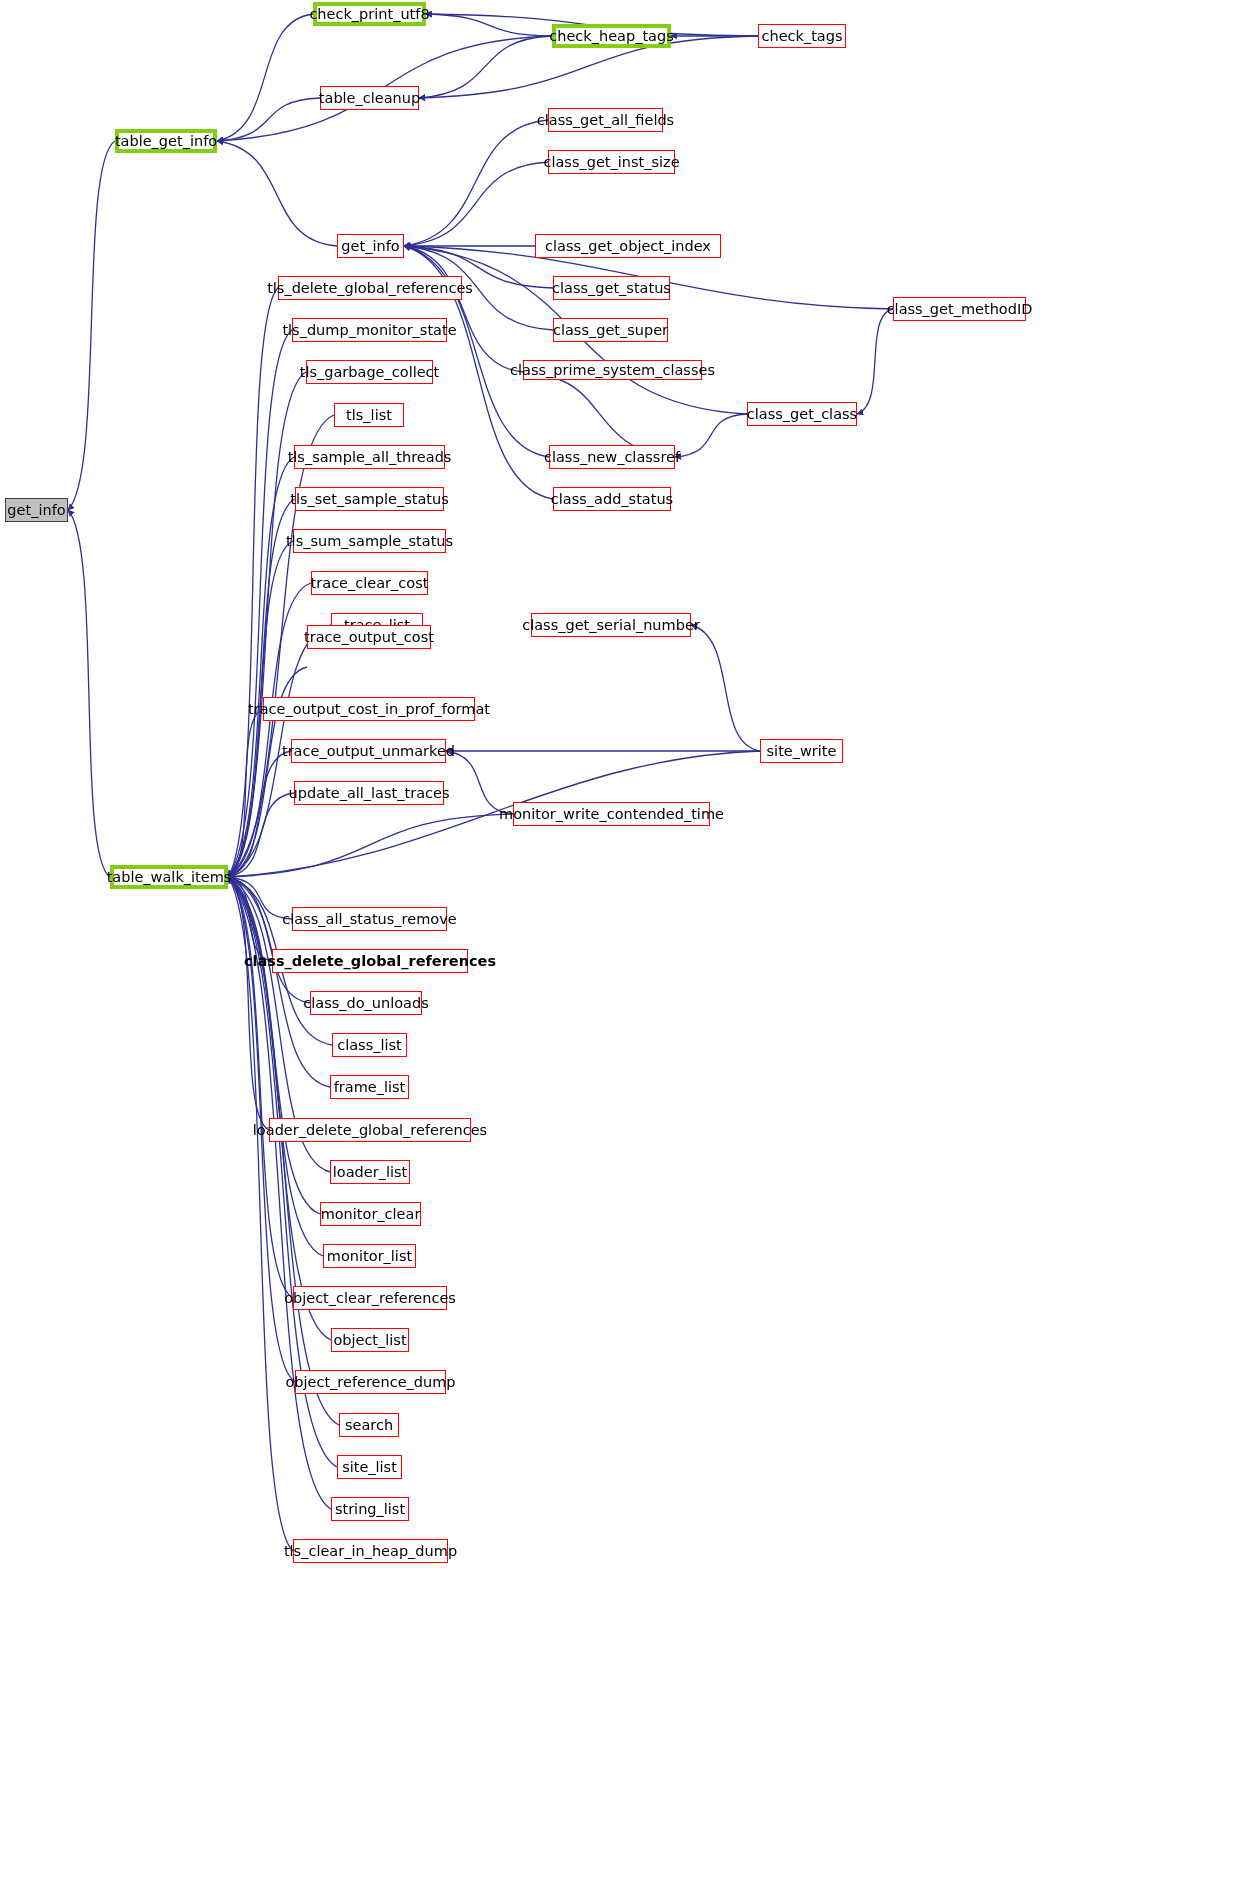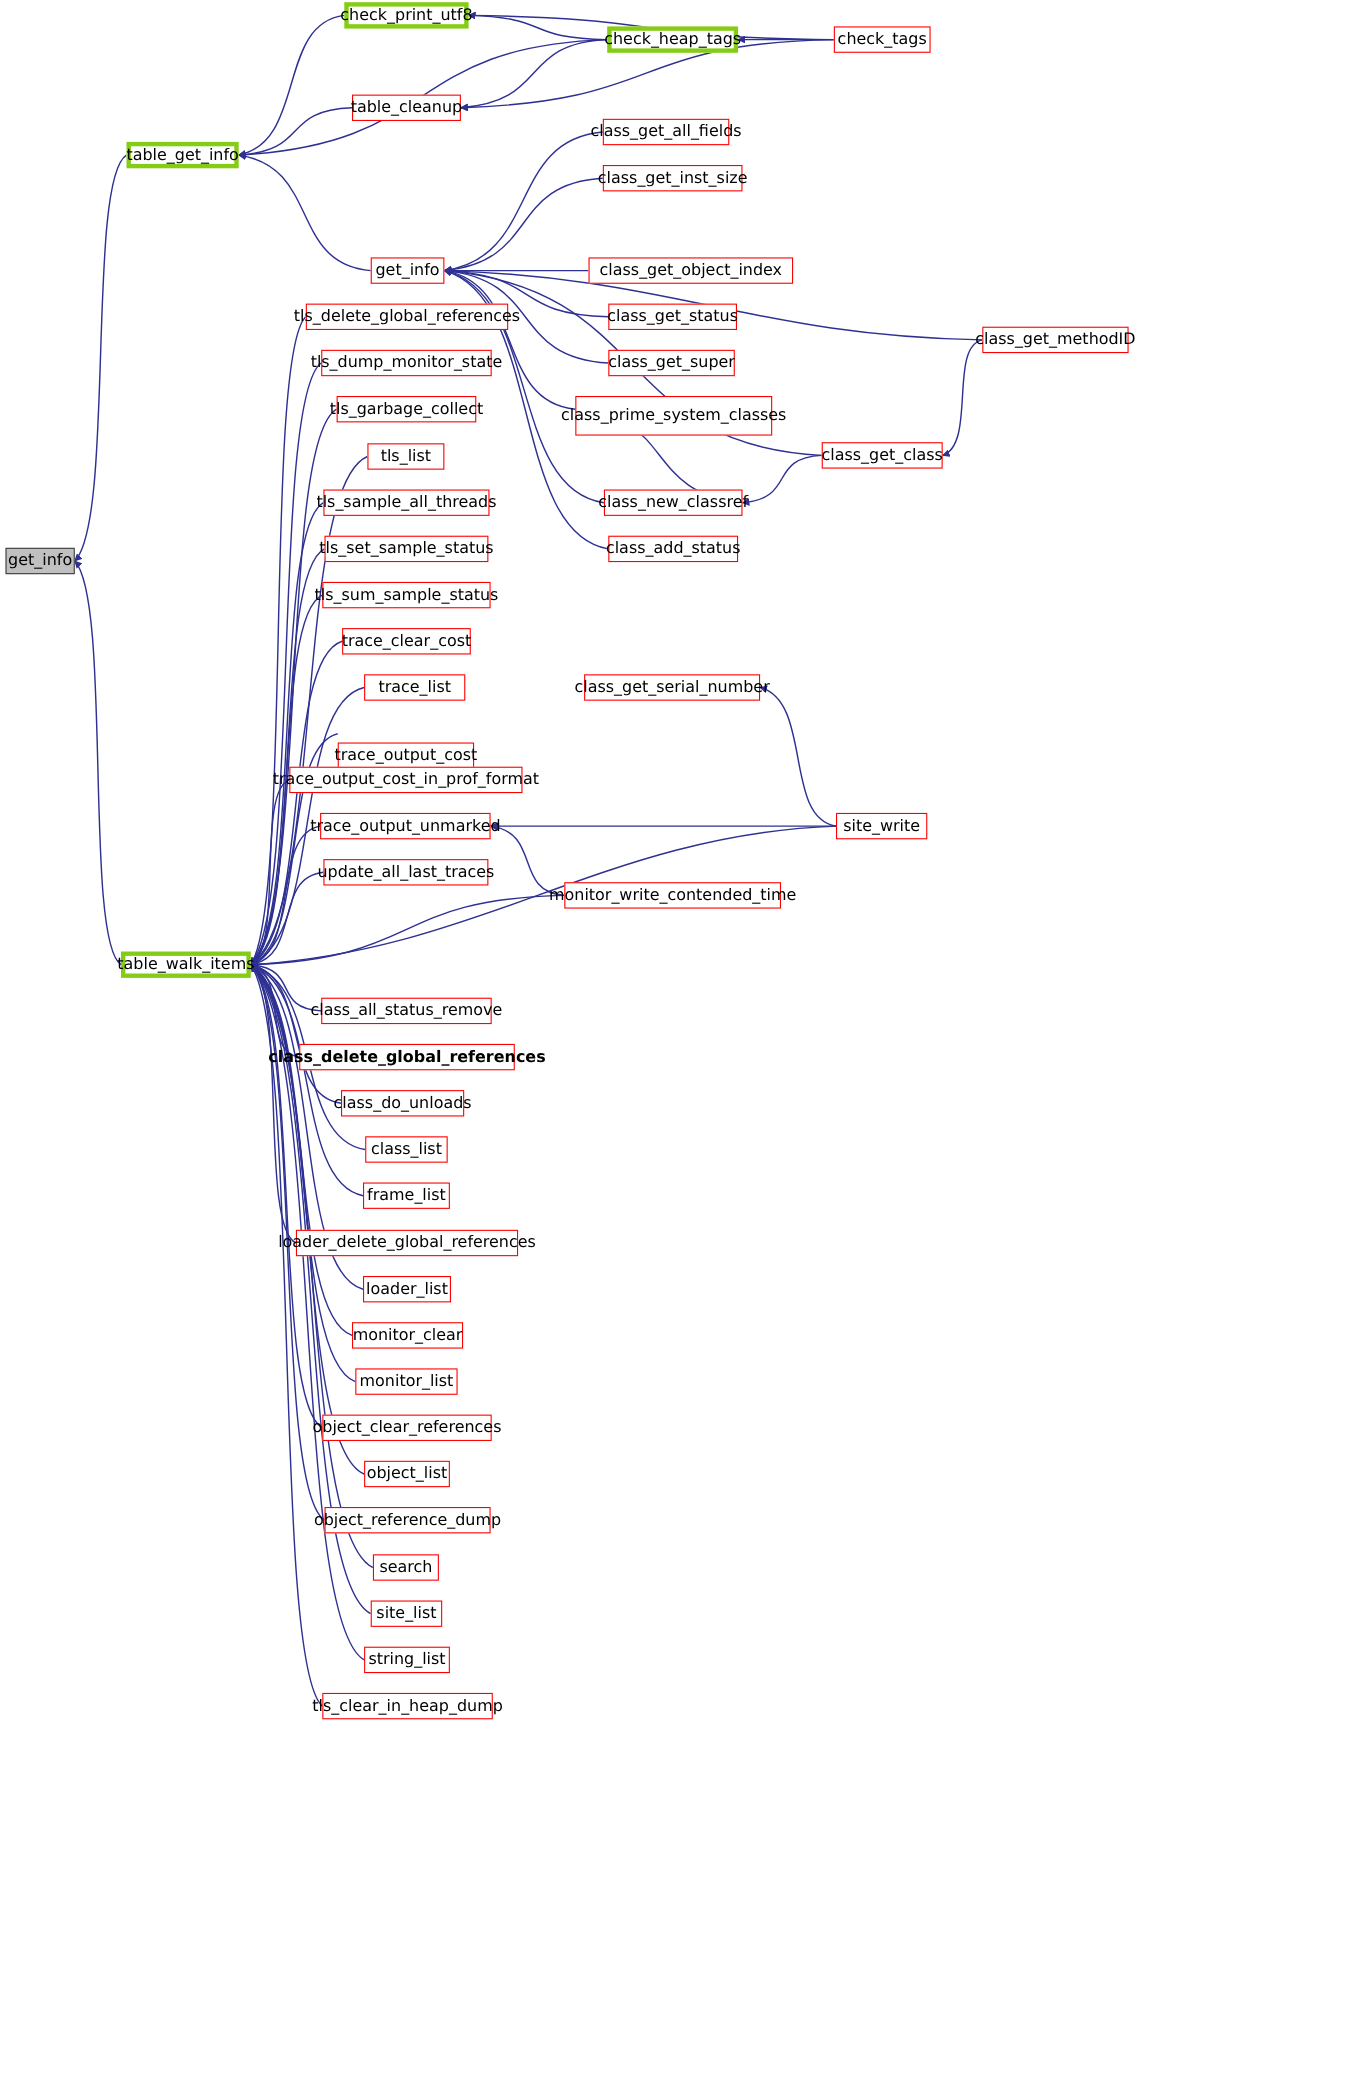--- a/index.html
+++ b/index.html
@@ -113,21 +113,21 @@
       </div>
       <div class="node red" style="left: 535px; top: 234px; width: 186px; height: 24px;">
         <span>class_get_object_index</span>
       </div>
       <div class="node red" style="left: 553px; top: 276px; width: 117px; height: 24px;">
         <span>class_get_status</span>
       </div>
       <div class="node red" style="left: 553px; top: 318px; width: 115px; height: 24px; justify-content: center;">
         <span>class_get_super</span>
       </div>
-      <div class="node red" style="left: 523px; top: 360px; width: 179px; height: 36px;">
+      <div class="node red" style="left: 523px; top: 360px; width: 179px; height: 20px;">
         <span>class_prime_system_classes</span>
       </div>
       <div class="node red" style="left: 893px; top: 297px; width: 133px; height: 24px;">
         <span>class_get_methodID</span>
       </div>
       <div class="node red" style="left: 747px; top: 402px; width: 110px; height: 24px;">
         <span>class_get_class</span>
       </div>
       <div class="node red" style="left: 549px; top: 445px; width: 126px; height: 24px;">
         <span>class_new_classref</span>
@@ -155,21 +155,21 @@
       </div>
       <div class="node red" style="left: 293px; top: 529px; width: 153px; height: 24px;">
         <span>tls_sum_sample_status</span>
       </div>
       <div class="node red" style="left: 311px; top: 571px; width: 117px; height: 24px;">
         <span>trace_clear_cost</span>
       </div>
       <div class="node red" style="left: 331px; top: 613px; width: 92px; height: 24px;">
         <span>trace_list</span>
       </div>
-      <div class="node red" style="left: 307px; top: 675px; width: 124px; height: 24px;">
+      <div class="node red" style="left: 307px; top: 625px; width: 124px; height: 24px;">
         <span>trace_output_cost</span>
       </div>
       <div class="node red" style="left: 263px; top: 697px; width: 212px; height: 24px;">
         <span>trace_output_cost_in_prof_format</span>
       </div>
       <div class="node red" style="left: 531px; top: 613px; width: 160px; height: 24px;">
         <span>class_get_serial_number</span>
       </div>
       <div class="node red" style="left: 291px; top: 739px; width: 155px; height: 24px;">
         <span>trace_output_unmarked</span>

